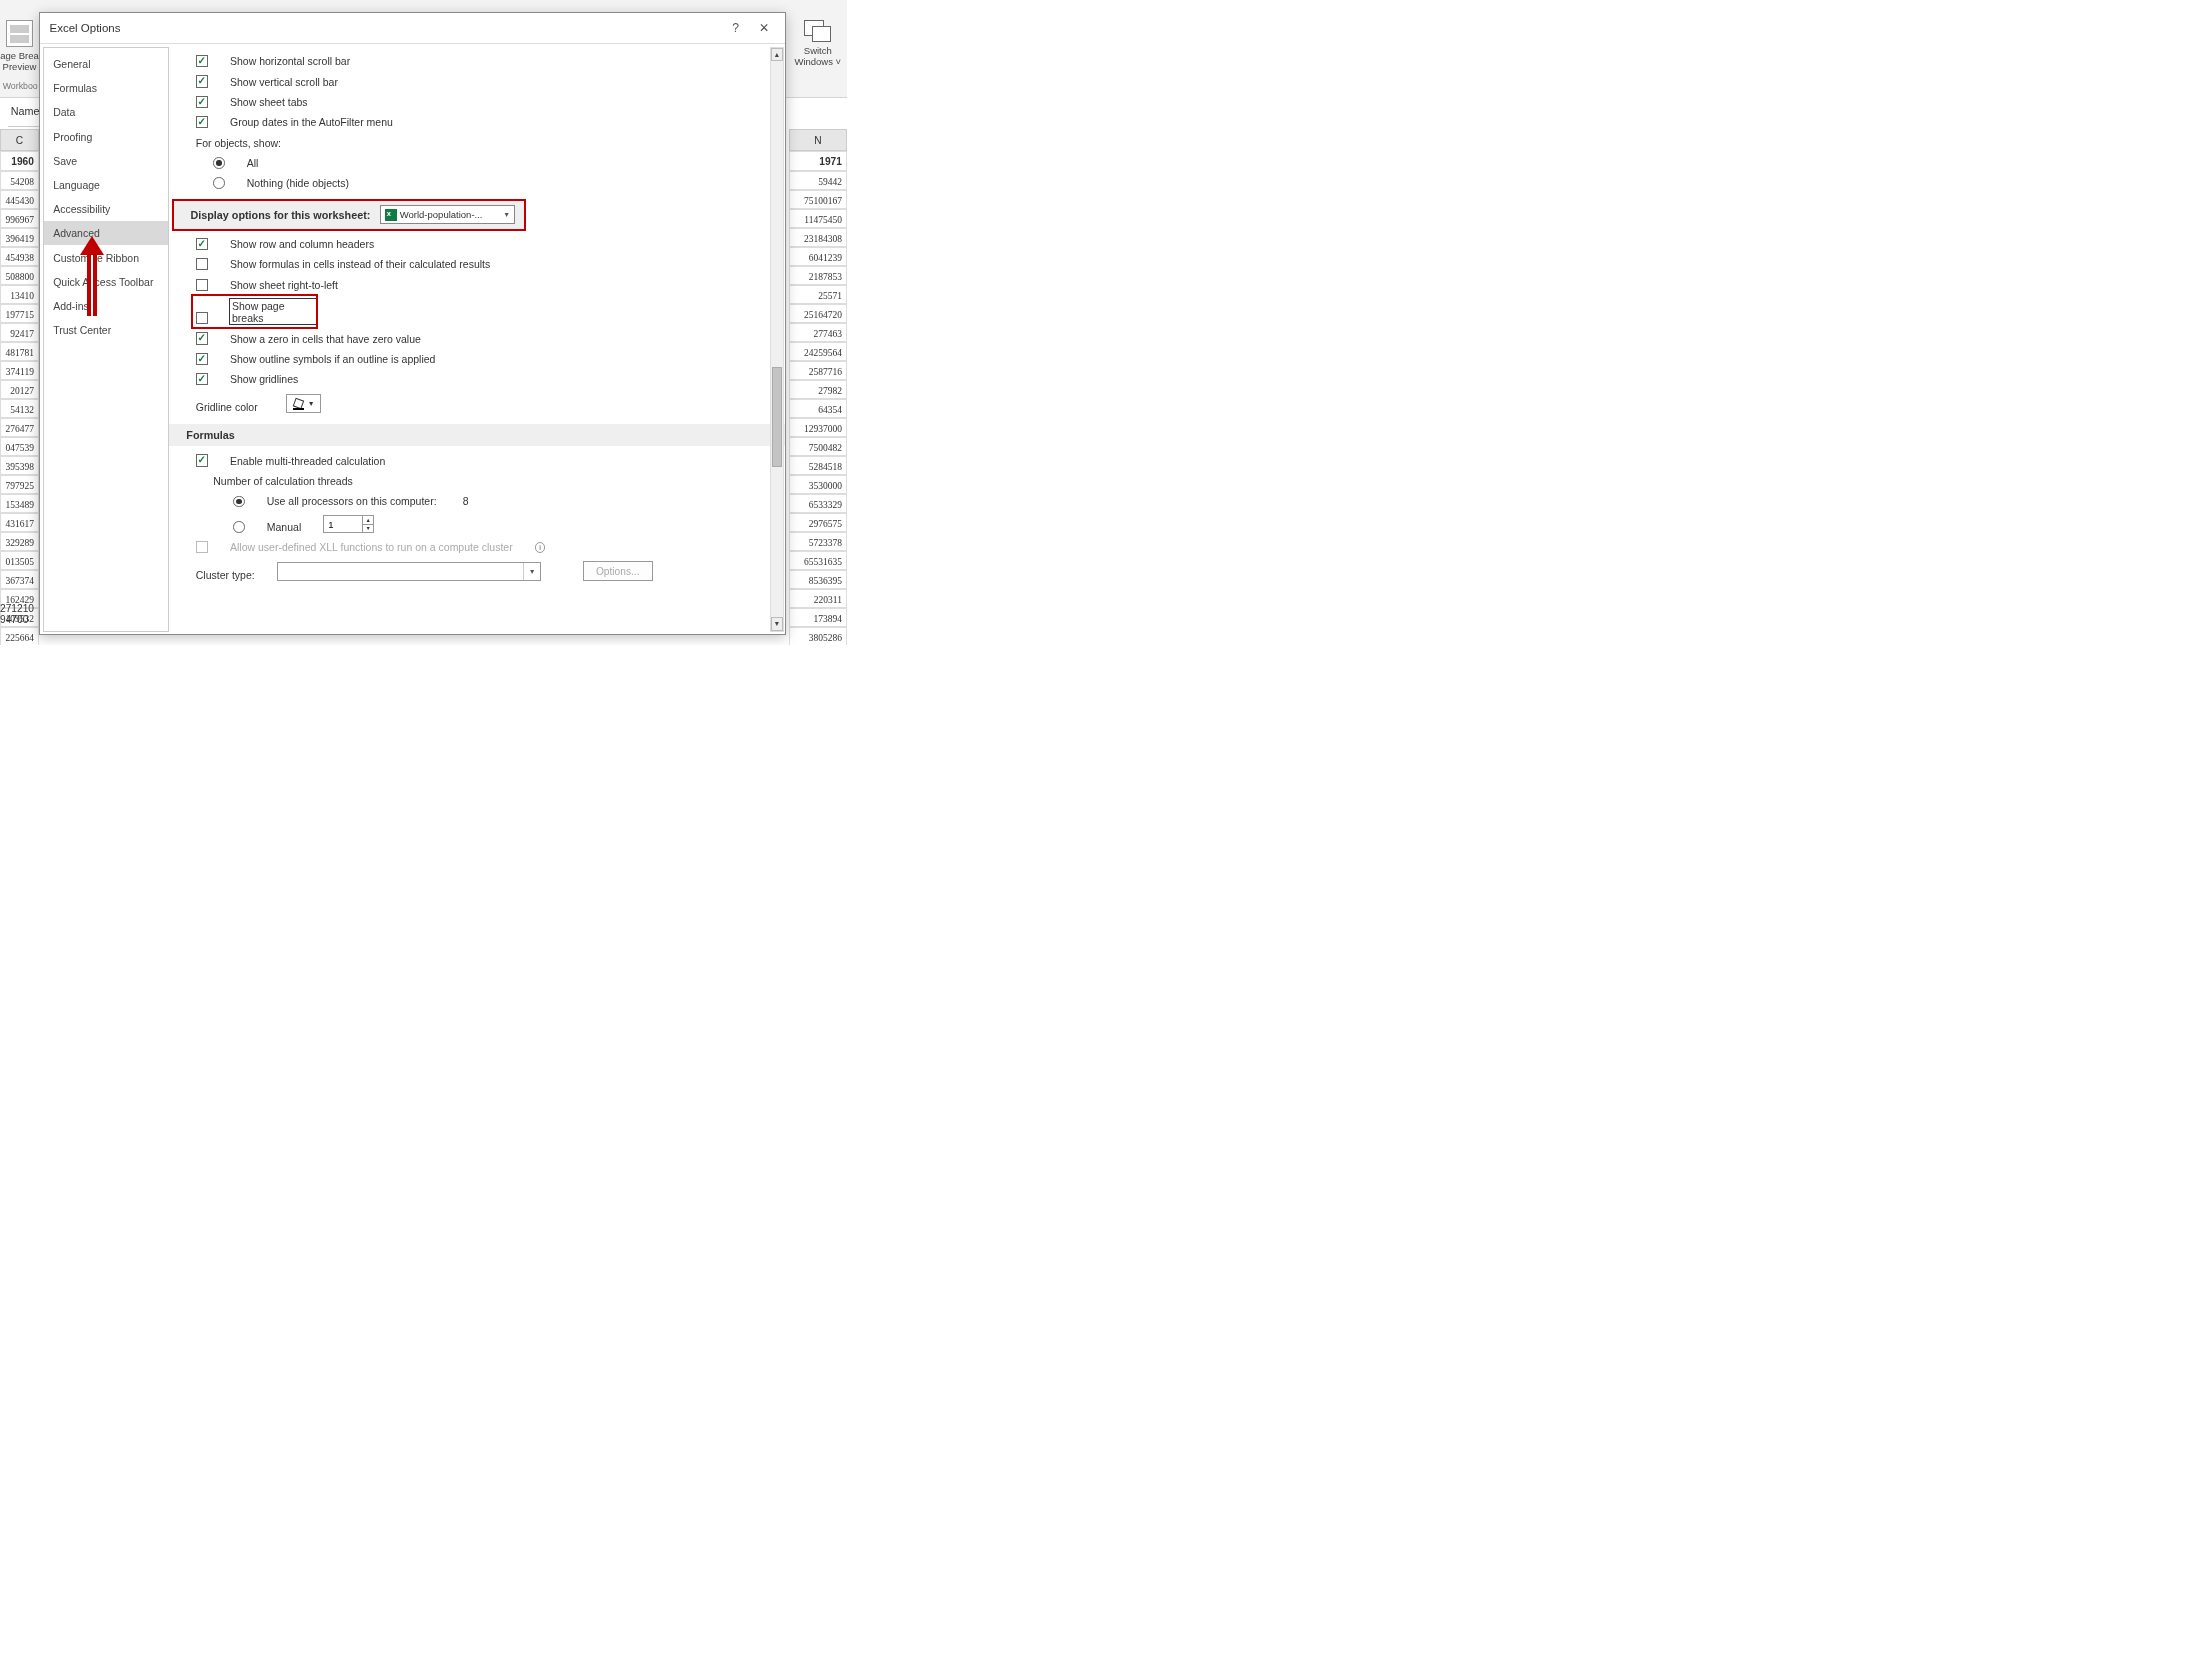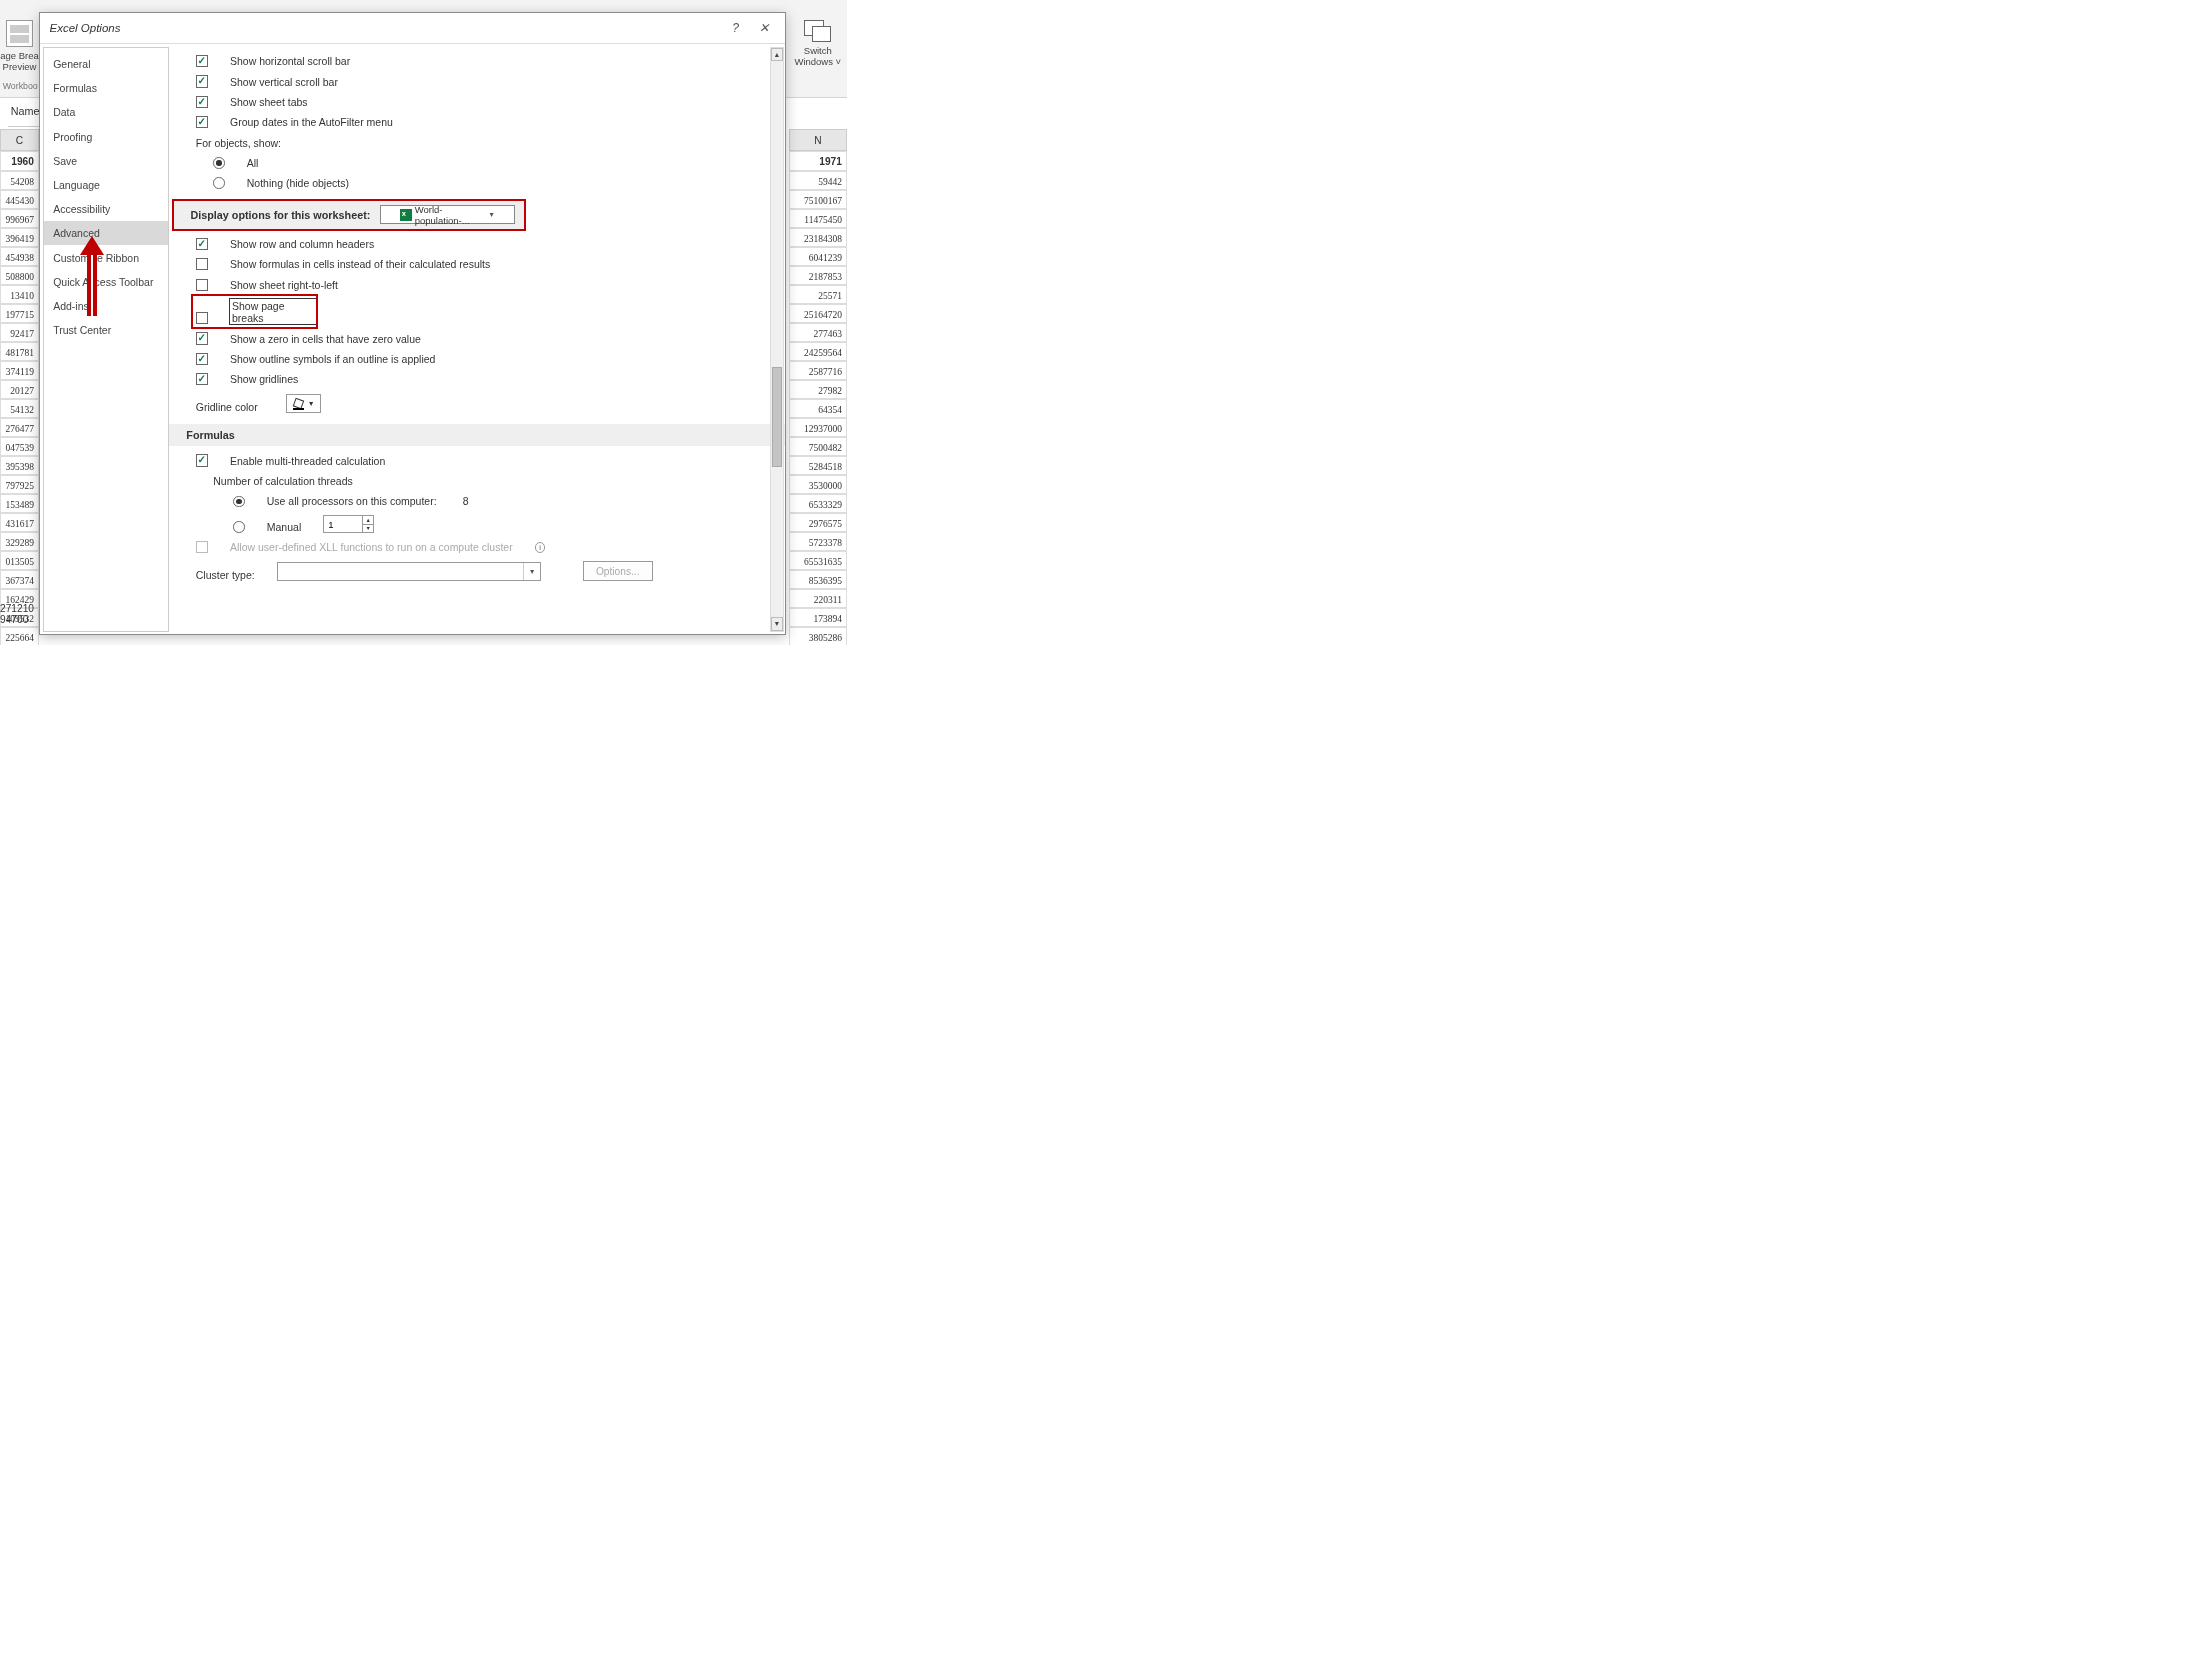--- a/index.html
+++ b/index.html
@@ -22,21 +22,21 @@
 
   .bg-namebox { position: absolute; top: 100px; left: 8px; width: 37px; height: 27px; border-bottom:0.7px solid #ccc; font-size: 10.8px; padding: 5.4px 2.7px; }
   .bg-grid { position: absolute; top: 129px; left: 0; right: 0; bottom: 0; }
   .bg-col-head { position:absolute; top:0; height:21.7px; line-height:21.7px; text-align:center; background:#e6e6e6; border:0.7px solid #ccc; font-size:10.2px; }
   .bg-data-col { position:absolute; top:21.7px; }
   .bg-data-col .hdr { height:20.3px; line-height:20.3px; text-align:right; font-weight:bold; padding-right:4.1px; border:0.7px solid #ddd; }
   .bg-data-col .cell { height:19px; line-height:20.3px; text-align:right; padding-right:4.1px; border:0.7px solid #ddd; font-size:9.5px;font-family:Liberation Serif, serif; }
 
   
   .dialog { position: absolute; left: 39px; top: 12.2px; width: 747px; height: 623px; background: #fff; border: 0.7px solid #8a8a8a; box-shadow: 0 2.7px 12.2px rgba(0,0,0,0.25); display:flex; flex-direction:column; }
-  .dlg-title { height: 30px; display:flex; align-items:center; padding: 0 6.8px 0 9.5px; font-size: 11.5px; font-style: italic; }
+  .dlg-title { height: 30px; display:flex; align-items:center; padding: 0 6.8px 0 9.5px; font-size: 11.5px; }
   .dlg-title .spacer { flex:1; }
   .dlg-title .tbtn { width: 28.4px; height: 21.7px; display:flex; align-items:center; justify-content:center; font-size: 12.2px; color:#555; }
   .dlg-body { flex:1; display:flex; border-top: 0.7px solid #ddd; min-height:0; }
   .dlg-nav { width: 126px; border:0.7px solid #ccc; margin: 2.7px 0 2.7px 2.7px; padding-top:4.1px; background:#fff; overflow:hidden; }
   .dlg-nav .navitem { padding: 6.1px 9.5px; font-size: 10.5px; color:#444; cursor:default; }
   .dlg-nav .navitem.sel { background:#d9d9d9; }
   .dlg-content { flex:1; position:relative; padding: 2.7px 5.4px 2.7px 17.6px; overflow:hidden; }
   .dlg-scroll { position:absolute; right:1.4px; top:2.7px; bottom:2.7px; width:13.5px; background:#f0f0f0; border:0.7px solid #ddd; }
   .dlg-scroll .arr { height:13.5px; display:flex; align-items:center; justify-content:center; border:0.7px solid #bbb; background:#eee; font-size:6.8px; color:#444; }
   .dlg-scroll .track { position:absolute; top:14.2px; bottom:14.2px; left:0; right:0; }
@@ -44,21 +44,21 @@
 
   .opt-row { display:flex; align-items:flex-end; gap:22px; padding: 4.1px 0; font-size:10.5px; }
   .opt-row.indent1 { padding-left: 9.5px; }
   .opt-row.indent2 { padding-left: 27px; }
   .opt-row.indent3 { padding-left: 47px; }
   .chk { width:12.2px; height:12.2px; border:1px solid #666; display:inline-flex; align-items:center; justify-content:center; background:#fff; flex-shrink:0; }
   .chk.on::after { content:"✓"; color:#107c41; font-weight:bold; font-size:10.2px; line-height:1; }
   .rdo { width:11.5px; height:11.5px; border:1px solid #666; border-radius:50%; display:inline-flex; align-items:center; justify-content:center; flex-shrink:0; }
   .rdo.on::after { content:""; width:5.4px; height:5.4px; border-radius:50%; background:#333; }
   .section-hdr { background:#efefef; padding:5.4px 6.8px; font-weight:bold; font-size:10.8px; margin: 6.8px -6.8px 4.1px -17.6px; padding-left: 17.6px; display:flex; align-items:center; gap:9.5px; }
-  .ws-combo { display:inline-flex; align-items:center; border:0.7px solid #888; background:#fff; height:19px; width:135px; padding:0 19px; gap:2.7px; font-weight:normal; font-size:9.5px; }
+  .ws-combo { display:inline-flex; align-items:center; border:0.7px solid #888; background:#fff; height:19px; width:135px; padding:0 4px; gap:2.7px; font-weight:normal; font-size:9.5px; }
   .ws-combo .xl-ico { width:12.2px; height:12.2px; background:#107c41; position:relative; flex-shrink:0; }
   .ws-combo .xl-ico::after { content:"x"; color:#fff; font-size:7.5px; font-weight:bold; position:absolute; left:2px; top:0.7px; }
   .ws-combo .dd { margin-left:auto; font-size:6.8px; color:#555; }
   .color-btn { border:0.7px solid #999; padding:1.4px 5.4px; display:inline-flex; align-items:center; gap:4.1px; height:19px; }
   .bucket-ico { width:10.8px; height:10.8px; position:relative; }
   .bucket-ico::before { content:""; position:absolute; left:1.4px; top:1.4px; width:6.8px; height:6.8px; border:1px solid #333; transform: rotate(20deg); }
   .bucket-ico::after { content:""; position:absolute; left:0; right:0; bottom:-1.4px; height:2px; background:#000; }
   .red-outline { outline: 2.7px solid #c00000; outline-offset: -1.4px; }
   .kbd-focus { outline: 0.7px solid #333; outline-offset: 0.7px; }
 

